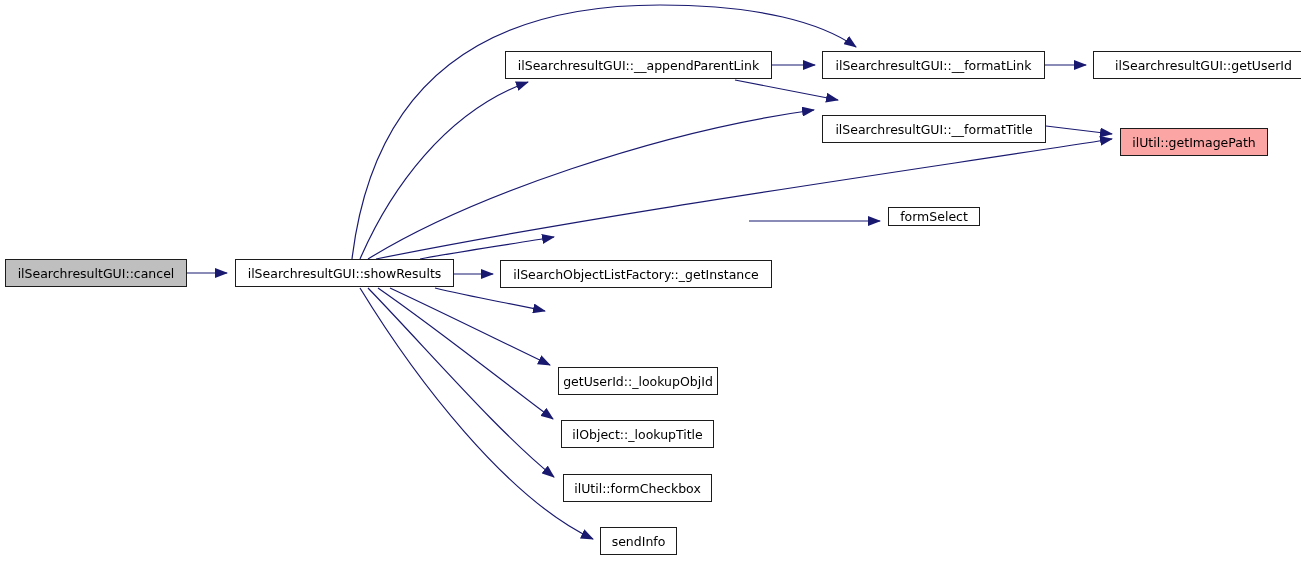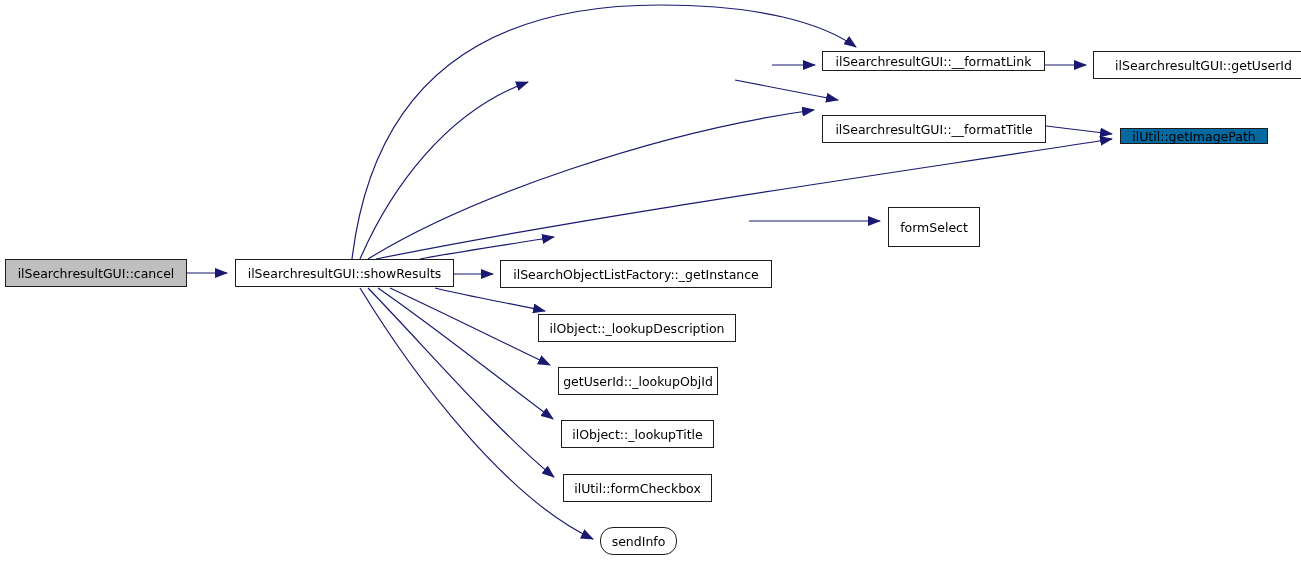--- a/index.html
+++ b/index.html
@@ -61,47 +61,47 @@
       <path d="M 1046,126 L 1112,134" fill="none" stroke="#191970" stroke-width="1.2" marker-end="url(#arrow)"></path>
       <path d="M 749,221 L 880,221" fill="none" stroke="#191970" stroke-width="1.2" marker-end="url(#arrow)"></path>
     </svg>
   <div id="node-layer">
       <div class="node focus" style="left: 5px; top: 259px; width: 182px; height: 28px; border-color: rgb(28, 28, 28); background: rgb(191, 191, 191); color: rgb(0, 0, 0);">
         <span class="node-label">ilSearchresultGUI::cancel</span>
       </div>
       <div class="node" style="left: 235px; top: 259px; width: 219px; height: 28px; border-color: rgb(28, 28, 28); background: rgb(255, 255, 255); color: rgb(0, 0, 0);">
         <span class="node-label">ilSearchresultGUI::showResults</span>
       </div>
-      <div class="node" style="left: 822px; top: 51px; width: 223px; height: 20px; border-color: rgb(28, 28, 28); background: rgb(255, 255, 255); color: rgb(0, 0, 0);">
+      <div class="node" style="left: 505px; top: 51px; width: 267px; height: 28px; border-color: rgb(28, 28, 28); background: rgb(255, 255, 255); color: rgb(0, 0, 0);">
+        <span class="node-label">ilSearchresultGUI::__appendParentLink</span>
+      </div>
+      <div class="node" style="left: 822px; top: 51px; width: 223px; height: 28px; border-color: rgb(28, 28, 28); background: rgb(255, 255, 255); color: rgb(0, 0, 0);">
         <span class="node-label">ilSearchresultGUI::__formatLink</span>
       </div>
       <div class="node" style="left: 1093px; top: 51px; width: 221px; height: 28px; border-color: rgb(28, 28, 28); background: rgb(255, 255, 255); color: rgb(0, 0, 0);">
         <span class="node-label">ilSearchresultGUI::getUserId</span>
       </div>
       <div class="node" style="left: 822px; top: 103px; width: 224px; height: 28px; border-color: rgb(28, 28, 28); background: rgb(255, 255, 255); color: rgb(0, 0, 0); margin-top: 12px;">
         <span class="node-label">ilSearchresultGUI::__formatTitle</span>
       </div>
-      <div class="node" style="left: 1120px; top: 128px; width: 148px; height: 16px; border-color: rgb(28, 28, 28); background: #0369a1; color: rgb(0, 0, 0);">
+      <div class="node" style="left: 1120px; top: 128px; width: 148px; height: 28px; border-color: rgb(28, 28, 28); background: #fca5a5; color: rgb(0, 0, 0);">
         <span class="node-label">ilUtil::getImagePath</span>
       </div>
-      <div class="node" style="left: 888px; top: 207px; width: 92px; height: 40px; border-color: rgb(28, 28, 28); background: rgb(255, 255, 255); color: rgb(0, 0, 0);">
+      <div class="node" style="left: 888px; top: 207px; width: 92px; height: 19px; border-color: rgb(28, 28, 28); background: rgb(255, 255, 255); color: rgb(0, 0, 0);">
         <span class="node-label">formSelect</span>
       </div>
       <div class="node" style="left: 500px; top: 260px; width: 272px; height: 28px; border-color: rgb(28, 28, 28); background: rgb(255, 255, 255); color: rgb(0, 0, 0);">
         <span class="node-label">ilSearchObjectListFactory::_getInstance</span>
-      </div>
-      <div class="node" style="left: 538px; top: 314px; width: 198px; height: 28px; border-color: rgb(28, 28, 28); background: rgb(255, 255, 255); color: rgb(0, 0, 0);">
-        <span class="node-label">ilObject::_lookupDescription</span>
       </div>
       <div class="node" style="left: 558px; top: 367px; width: 160px; height: 28px; border-color: rgb(28, 28, 28); background: rgb(255, 255, 255); color: rgb(0, 0, 0);">
         <span class="node-label">getUserId::_lookupObjId</span>
       </div>
       <div class="node" style="left: 561px; top: 420px; width: 153px; height: 28px; border-color: rgb(28, 28, 28); background: rgb(255, 255, 255); color: rgb(0, 0, 0);">
         <span class="node-label">ilObject::_lookupTitle</span>
       </div>
       <div class="node" style="left: 563px; top: 474px; width: 149px; height: 28px; border-color: rgb(28, 28, 28); background: rgb(255, 255, 255); color: rgb(0, 0, 0);">
         <span class="node-label">ilUtil::formCheckbox</span>
       </div>
-      <div class="node" style="left: 600px; top: 527px; width: 77px; height: 28px; border-color: rgb(28, 28, 28); background: rgb(255, 255, 255); color: rgb(0, 0, 0); border-radius: 13px;">
+      <div class="node" style="left: 600px; top: 527px; width: 77px; height: 28px; border-color: rgb(28, 28, 28); background: rgb(255, 255, 255); color: rgb(0, 0, 0);">
         <span class="node-label">sendInfo</span>
       </div>
     </div>
 </div>
 
 </body></html>

